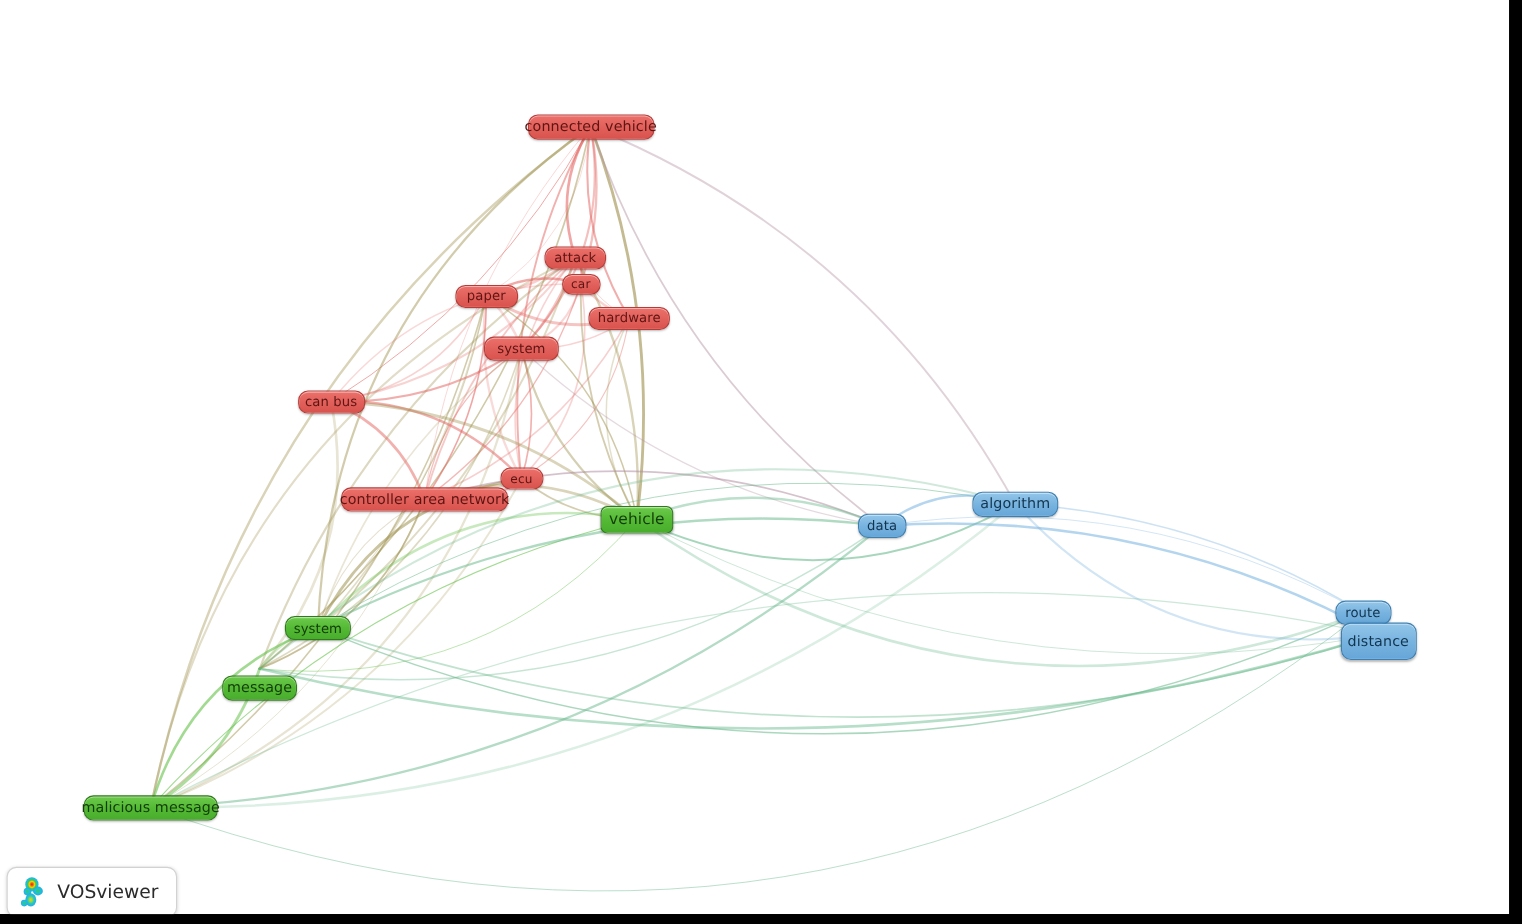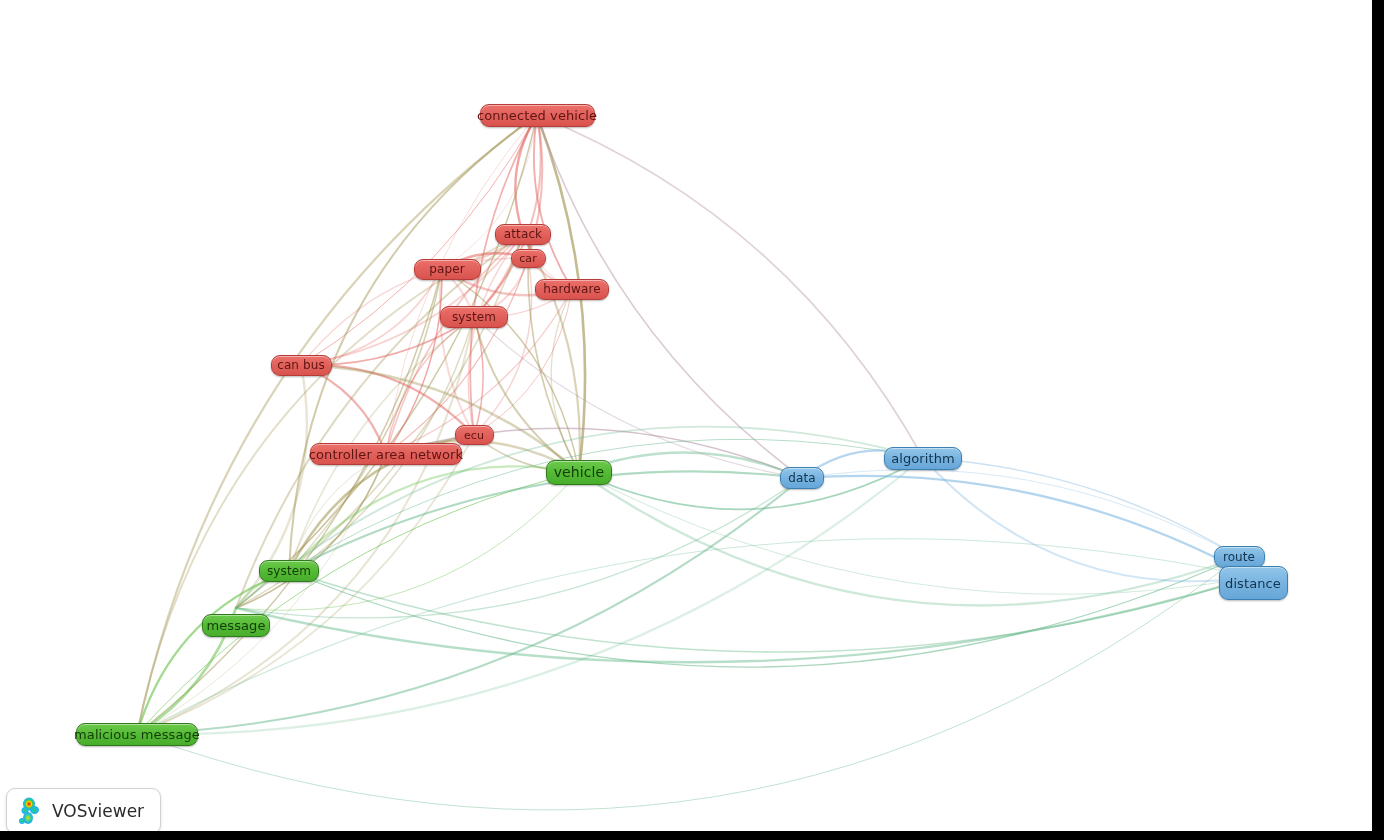--- a/index.html
+++ b/index.html
@@ -138,36 +138,36 @@
         </div>
         <div class="node red" style="left: 495px; top: 223.5px; width: 56px; height: 21px;">
           <span style="font-size: 12px;">attack</span>
         </div>
         <div class="node red" style="left: 510.5px; top: 248.5px; width: 35px; height: 19px;">
           <span style="font-size: 11px;">car</span>
         </div>
         <div class="node red" style="left: 535px; top: 278.5px; width: 74px; height: 21px;">
           <span style="font-size: 12px;">hardware</span>
         </div>
-        <div class="node red" style="left: 413.5px; top: 258.5px; width: 67px; height: 21px;">
+        <div class="node red" style="left: 413.5px; top: 258.5px; width: 57px; height: 21px;">
           <span style="font-size: 12px;">paper</span>
         </div>
         <div class="node red" style="left: 440px; top: 306px; width: 68px; height: 22px;">
           <span style="font-size: 12px;">system</span>
         </div>
         <div class="node red" style="left: 270.5px; top: 354.5px; width: 61px; height: 21px;">
           <span style="font-size: 12px;">can bus</span>
         </div>
         <div class="node red" style="left: 454.5px; top: 425px; width: 39px; height: 20px;">
           <span style="font-size: 11px;">ecu</span>
         </div>
         <div class="node red" style="left: 310px; top: 443px; width: 152px; height: 22px;">
           <span style="font-size: 13px;">controller area network</span>
         </div>
-        <div class="node green" style="left: 546px; top: 459.5px; width: 66px; height: 25px;">
+        <div class="node green" style="left: 546px; top: 459.5px; width: 66px; height: 25px; border-radius: 6px;">
           <span style="font-size: 14px;">vehicle</span>
         </div>
         <div class="node green" style="left: 259px; top: 560px; width: 60px; height: 22px;">
           <span style="font-size: 12px;">system</span>
         </div>
         <div class="node green" style="left: 202px; top: 614px; width: 68px; height: 23px;">
           <span style="font-size: 13px;">message</span>
         </div>
         <div class="node green" style="left: 76px; top: 722.5px; width: 122px; height: 23px;">
           <span style="font-size: 13px;">malicious message</span>

